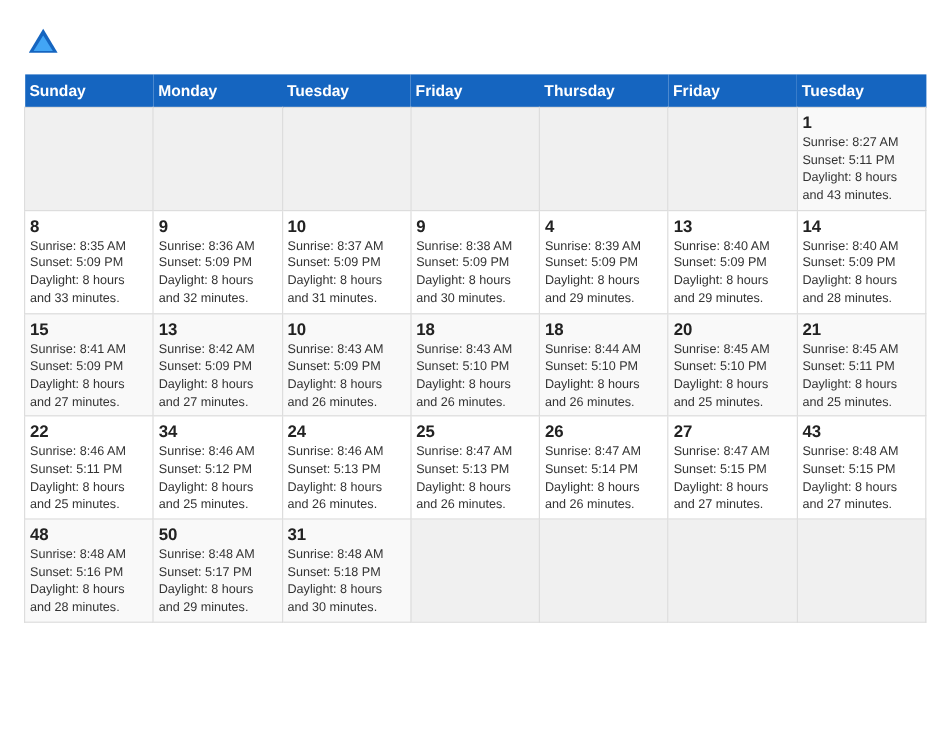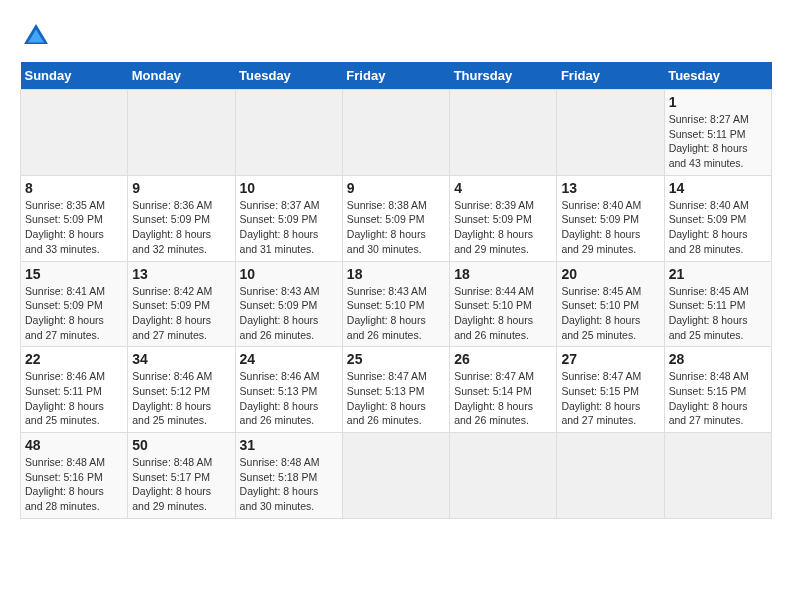--- a/index.html
+++ b/index.html
@@ -210,21 +210,21 @@
         </td>
         <td>
           <span class="day-num">26</span>
           <div class="day-info">Sunrise: 8:47 AM<br>Sunset: 5:14 PM<br>Daylight: 8 hours and 26 minutes.</div>
         </td>
         <td>
           <span class="day-num">27</span>
           <div class="day-info">Sunrise: 8:47 AM<br>Sunset: 5:15 PM<br>Daylight: 8 hours and 27 minutes.</div>
         </td>
         <td>
-          <span class="day-num">28</span>
+          <span class="day-num">43</span>
           <div class="day-info">Sunrise: 8:48 AM<br>Sunset: 5:15 PM<br>Daylight: 8 hours and 27 minutes.</div>
         </td>
       </tr>
       <tr>
         <td>
           <span class="day-num">48</span>
           <div class="day-info">Sunrise: 8:48 AM<br>Sunset: 5:16 PM<br>Daylight: 8 hours and 28 minutes.</div>
         </td>
         <td>
           <span class="day-num">50</span>

